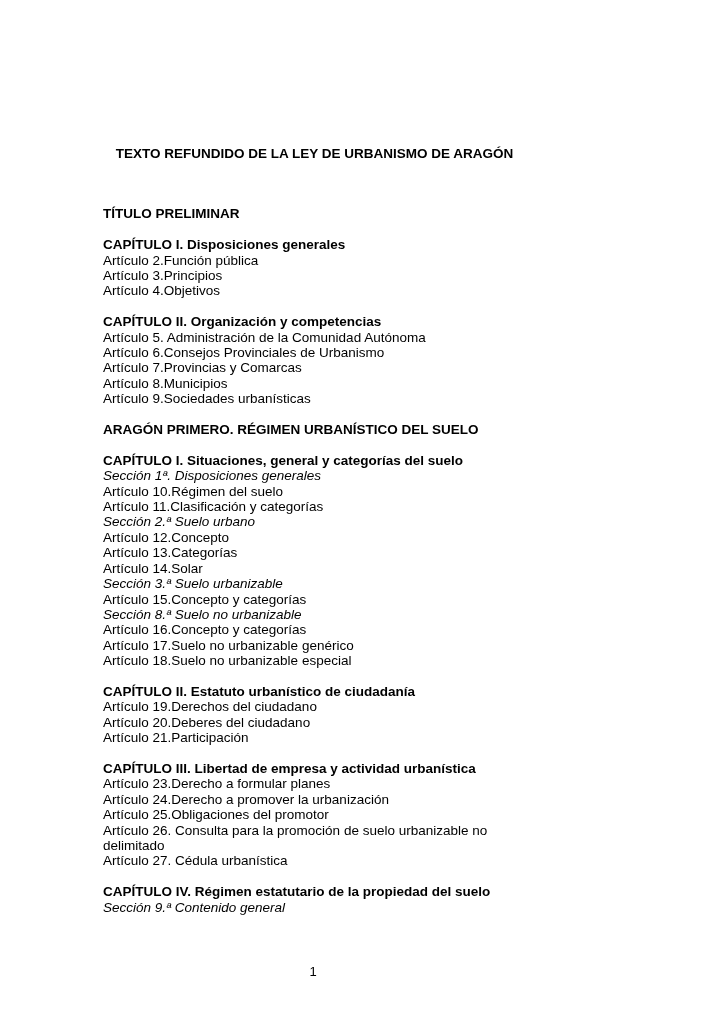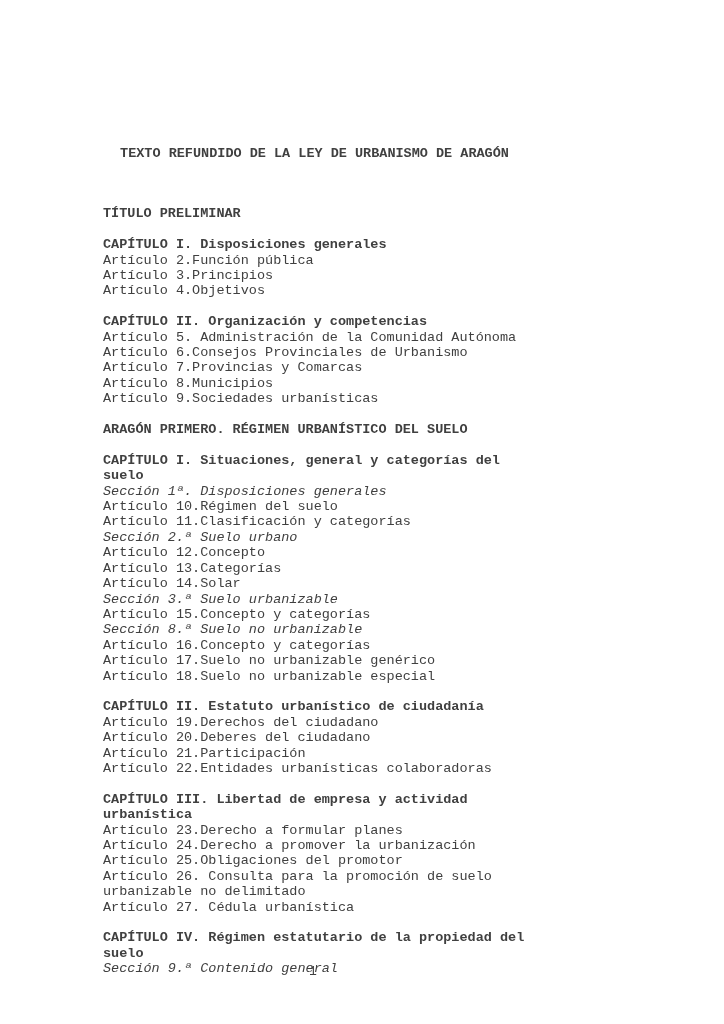--- a/index.html
+++ b/index.html
@@ -5,24 +5,24 @@
   html, body {
     margin: 0;
     padding: 0;
     background: #ffffff;
   }
   .page {
     position: relative;
     width: 626px;
     height: 1024px;
     background: #ffffff;
-    font-family: Liberation Mono, monospace;
+    font-family: Liberation Sans, sans-serif;
     font-size: 13.5px;
     line-height: 15.4px;
-    color: #404040;
+    color: #000000;
     overflow: hidden;
   }
   .content {
     position: absolute;
     left: 103px;
     right: 100px;
     top: 146px;
   }
   .doc-title {
     font-weight: bold;
@@ -94,21 +94,20 @@
           <div class="seccion">Sección 8.ª Suelo no urbanizable</div>
           <div class="articulo">Artículo 16.Concepto y categorías</div>
           <div class="articulo">Artículo 17.Suelo no urbanizable genérico</div>
           <div class="articulo">Artículo 18.Suelo no urbanizable especial</div>
         </div>
         <div class="block">
           <div class="capitulo">CAPÍTULO II. Estatuto urbanístico de ciudadanía</div>
           <div class="articulo">Artículo 19.Derechos del ciudadano</div>
           <div class="articulo">Artículo 20.Deberes del ciudadano</div>
           <div class="articulo">Artículo 21.Participación</div>
-          <div class="articulo">Artículo 22.Entidades urbanísticas colaboradoras</div>
         </div>
         <div class="block">
           <div class="capitulo">CAPÍTULO III. Libertad de empresa y actividad urbanística</div>
           <div class="articulo">Artículo 23.Derecho a formular planes</div>
           <div class="articulo">Artículo 24.Derecho a promover la urbanización</div>
           <div class="articulo">Artículo 25.Obligaciones del promotor</div>
           <div class="articulo">Artículo 26. Consulta para la promoción de suelo urbanizable no delimitado</div>
           <div class="articulo">Artículo 27. Cédula urbanística</div>
         </div>
         <div class="block">

